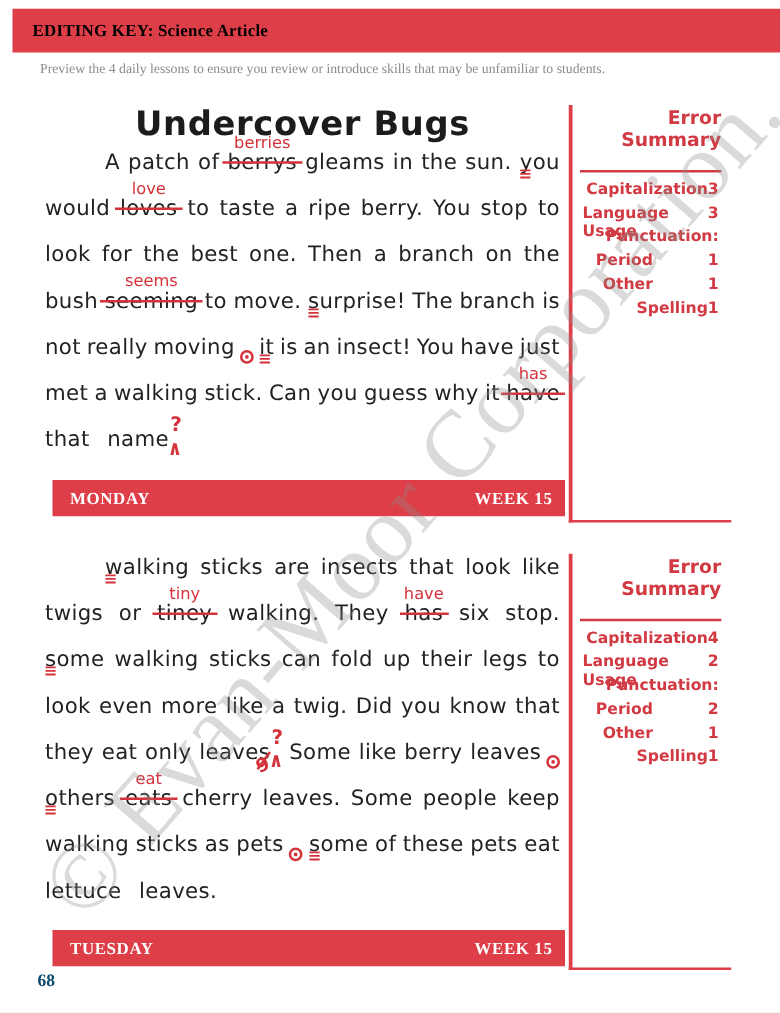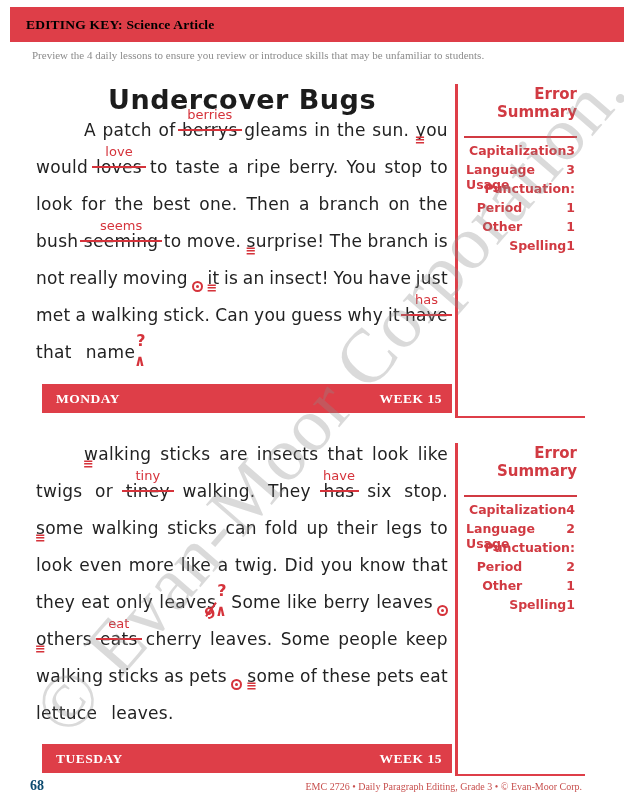--- a/index.html
+++ b/index.html
@@ -358,17 +358,16 @@
         </div>
       </div>
   </aside>
 
   <div class="daybar tuesday">
     <span>TUESDAY</span>
     <span>WEEK 15</span>
   </div>
 
   <div class="page-number">68</div>
-  <div class="footer-credit">EMC 2726 • Daily Paragraph Editing, Grade 3 • © Evan-Moor Corp.</div>
 
   <div class="watermark">© Evan-Moor Corporation.</div>
 
 </div>
 
 </body></html>

